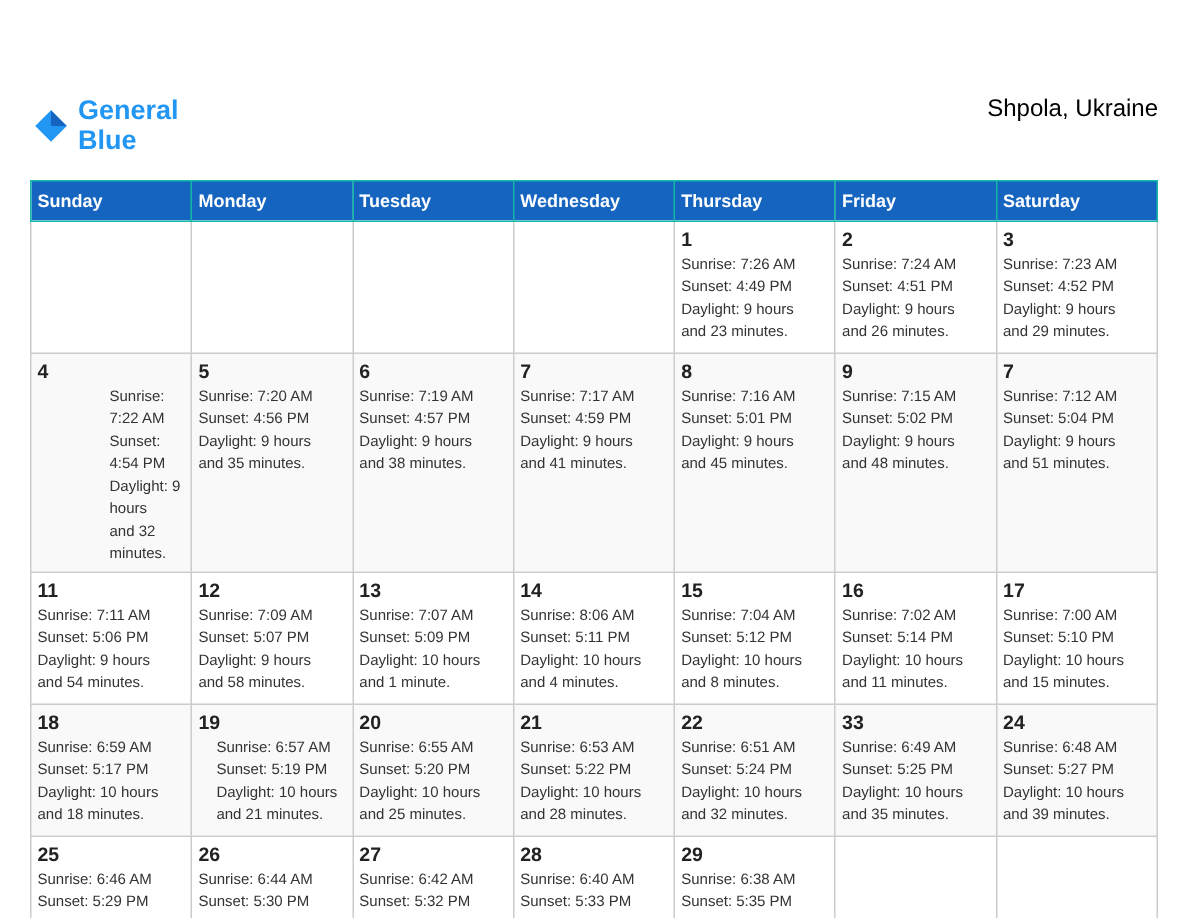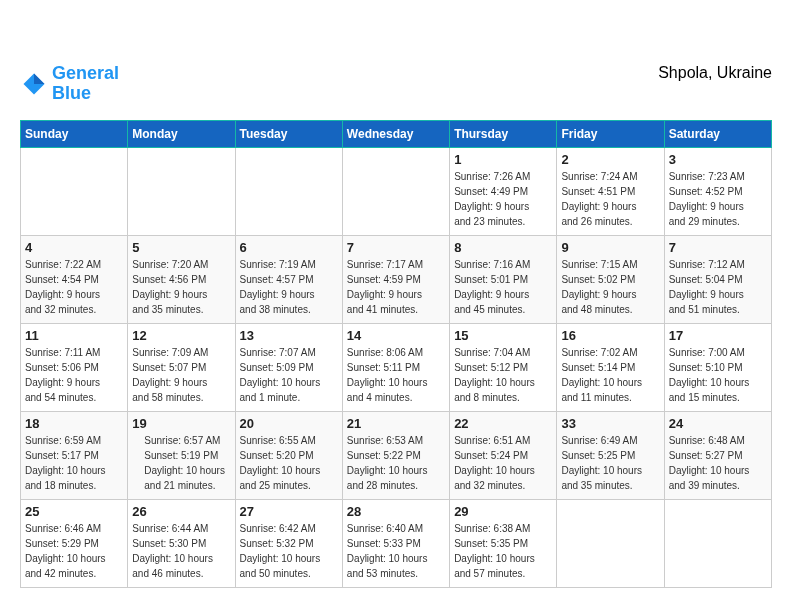--- a/index.html
+++ b/index.html
@@ -139,21 +139,21 @@
           <span class="day-num">3</span>
           <div class="day-info" style="white-space: pre-line;">Sunrise: 7:23 AM
 Sunset: 4:52 PM
 Daylight: 9 hours
 and 29 minutes.</div>
         </td>
       </tr>
       <tr>
         <td>
           <span class="day-num">4</span>
-          <div class="day-info" style="white-space: pre-line;">Sunrise: 7:22 AM
+          <div class="day-info" style="white-space: pre-line; margin-left: 48px;">Sunrise: 7:22 AM
 Sunset: 4:54 PM
 Daylight: 9 hours
 and 32 minutes.</div>
         </td>
         <td>
           <span class="day-num">5</span>
           <div class="day-info" style="white-space: pre-line;">Sunrise: 7:20 AM
 Sunset: 4:56 PM
 Daylight: 9 hours
 and 35 minutes.</div>

